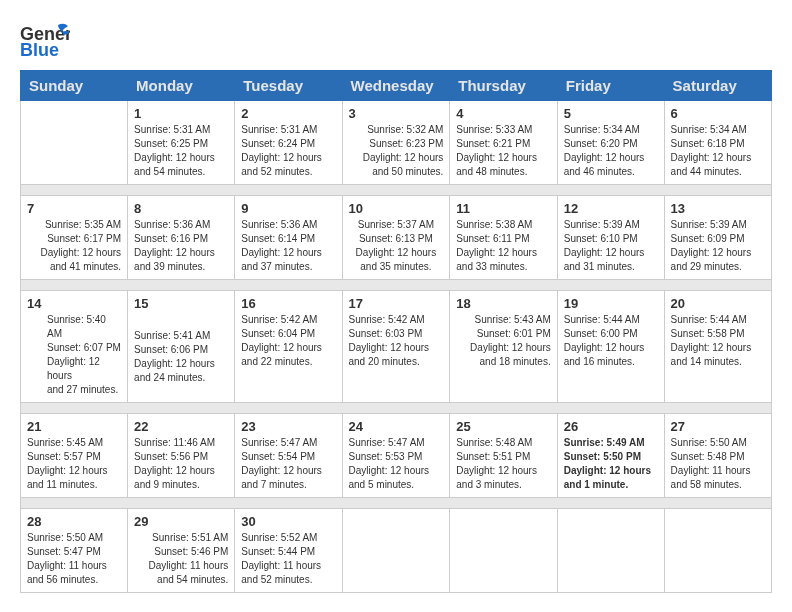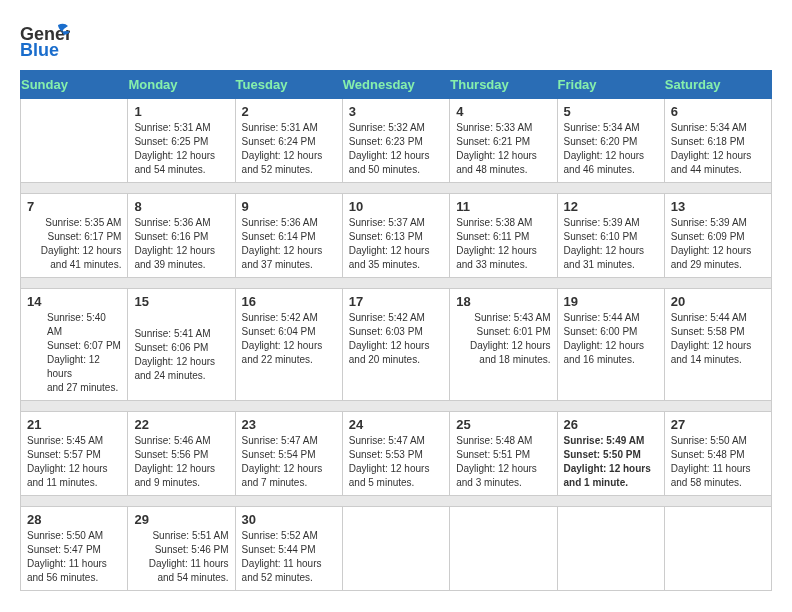--- a/index.html
+++ b/index.html
@@ -33,24 +33,24 @@
       font-size: 14px;
       color: #555;
     }
     .calendar {
       width: 100%;
       border-collapse: collapse;
       border: 1px solid #ccc;
     }
     .calendar th {
       background-color: #2a6db5;
-      color: #86efac;
+      color: #e5e5e5;
       text-align: left;
-      padding: 6px 0;
-      font-size: 13px;
+      padding: 6px 8px;
+      font-size: 15px;
       border: 1px solid #2a6db5;
     }
     .calendar td {
       vertical-align: top;
       padding: 5px 6px;
       border: 1px solid #ccc;
       font-size: 10.5px;
       color: #333;
       width: 108px;
       min-height: 80px;
@@ -113,21 +113,21 @@
         </td>
         <td>
           <span class="day-num">2</span>
           <div class="day-info" style="white-space: pre-line;">Sunrise: 5:31 AM
 Sunset: 6:24 PM
 Daylight: 12 hours
 and 52 minutes.</div>
         </td>
         <td>
           <span class="day-num">3</span>
-          <div class="day-info" style="white-space: pre-line;">Sunrise: 5:32 AM
+          <div class="day-info" style="white-space: pre-line; text-align: right;">Sunrise: 5:32 AM
 Sunset: 6:23 PM
 Daylight: 12 hours
 and 50 minutes.</div>
         </td>
         <td>
           <span class="day-num">4</span>
           <div class="day-info" style="white-space: pre-line;">Sunrise: 5:33 AM
 Sunset: 6:21 PM
 Daylight: 12 hours
 and 48 minutes.</div>
@@ -167,21 +167,21 @@
         </td>
         <td>
           <span class="day-num">9</span>
           <div class="day-info" style="white-space: pre-line;">Sunrise: 5:36 AM
 Sunset: 6:14 PM
 Daylight: 12 hours
 and 37 minutes.</div>
         </td>
         <td>
           <span class="day-num">10</span>
-          <div class="day-info" style="white-space: pre-line;">Sunrise: 5:37 AM
+          <div class="day-info" style="white-space: pre-line; text-align: center;">Sunrise: 5:37 AM
 Sunset: 6:13 PM
 Daylight: 12 hours
 and 35 minutes.</div>
         </td>
         <td>
           <span class="day-num">11</span>
           <div class="day-info" style="white-space: pre-line;">Sunrise: 5:38 AM
 Sunset: 6:11 PM
 Daylight: 12 hours
 and 33 minutes.</div>
@@ -261,21 +261,21 @@
       <tr>
         <td>
           <span class="day-num">21</span>
           <div class="day-info" style="white-space: pre-line;">Sunrise: 5:45 AM
 Sunset: 5:57 PM
 Daylight: 12 hours
 and 11 minutes.</div>
         </td>
         <td>
           <span class="day-num">22</span>
-          <div class="day-info" style="white-space: pre-line;">Sunrise: 5:46 AM
+          <div class="day-info" style="white-space: pre-line;">Sunrise: 11:46 AM
 Sunset: 5:56 PM
 Daylight: 12 hours
 and 9 minutes.</div>
         </td>
         <td>
           <span class="day-num">23</span>
           <div class="day-info" style="white-space: pre-line;">Sunrise: 5:47 AM
 Sunset: 5:54 PM
 Daylight: 12 hours
 and 7 minutes.</div>

